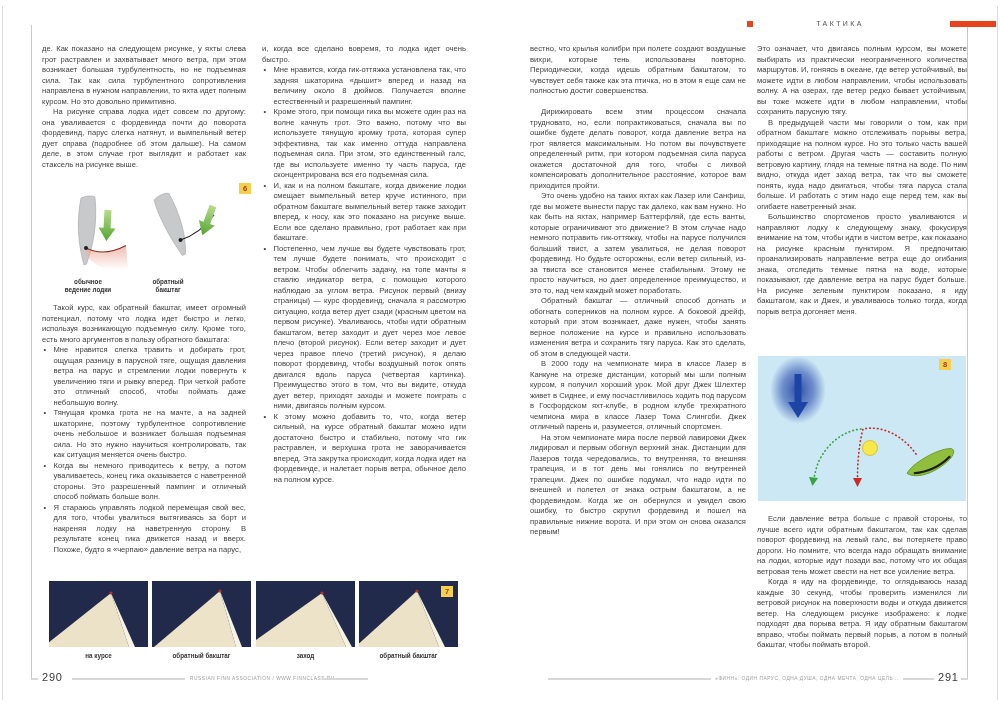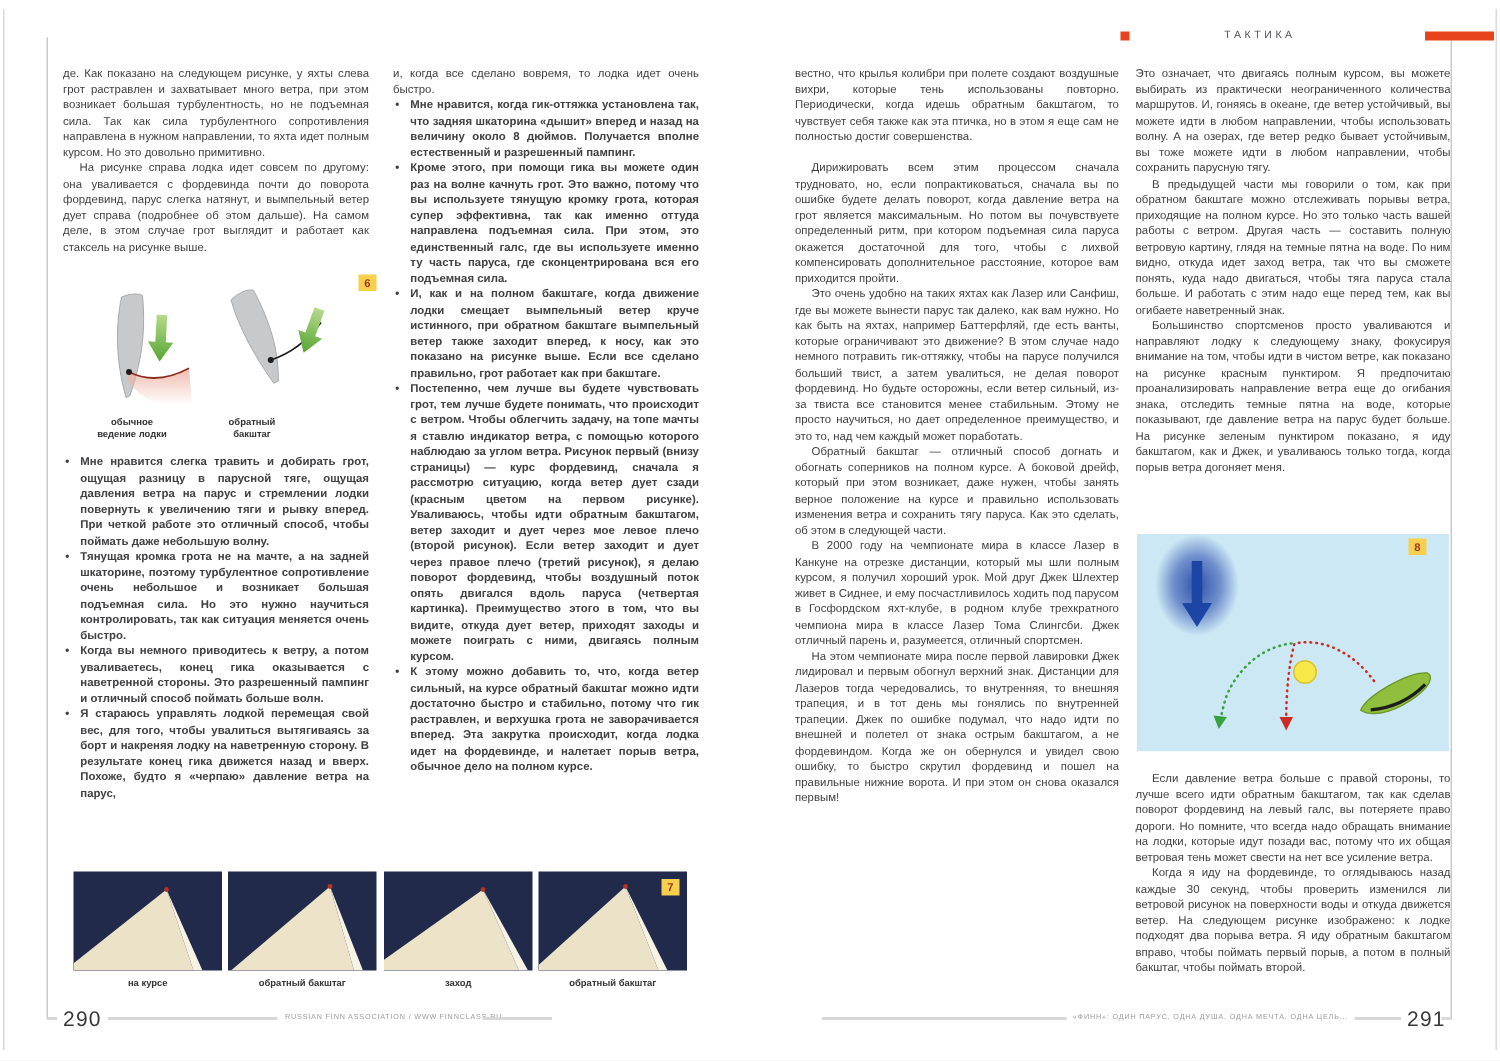--- a/index.html
+++ b/index.html
@@ -4,38 +4,38 @@
 <style>
   html,body{margin:0;padding:0;background:#f2f2f0;}
   .spread{position:relative;width:1000px;height:707px;background:#ffffff;overflow:hidden;
           font-family:"Liberation Sans",sans-serif;}
   
   .tcol{position:absolute;text-align:justify;font-size:7.6px;line-height:10.5px;color:#404043;
         letter-spacing:.02px;}
   .para{margin:0;text-indent:11px;}
   .para.flush{text-indent:0;}
   .gap{margin-top:10.5px;}
-  .bullet{position:relative;padding-left:11.5px;margin:0;font-weight:bold;}
+  .bullet{position:relative;padding-left:11.5px;margin:0;}
   .bullet::before{content:"\2022";position:absolute;left:1.5px;top:0;color:#404043;}
   .part-heading{font-weight:bold;font-size:8.4px;line-height:11.5px;letter-spacing:.3px;
         color:#2a2a2c;margin:12px 0 5px 11px;text-align:left;}
   
   .fig{position:absolute;}
   .figcap{position:absolute;font-size:6.3px;font-weight:bold;line-height:7.6px;color:#333336;
         text-align:center;}
   .badge{position:absolute;width:12px;height:11px;background:#f6d04d;color:#9e3722;
         font-weight:bold;font-size:7.5px;line-height:11px;text-align:center;}
   .photo{position:absolute;top:0;width:99px;height:66px;background:#212a4b;overflow:hidden;}
   
   .section-title{position:absolute;top:20px;left:788px;width:104px;text-align:center;
         font-size:7px;letter-spacing:2.4px;color:#54545a;}
   .redbar{position:absolute;background:#e8431d;}
   .vrule{position:absolute;width:1px;background:#c9c9c9;}
   .frule{position:absolute;height:2px;background:#d8d8d8;top:678px;}
-  .pagenum{position:absolute;top:671px;font-size:14px;letter-spacing:.8px;color:#38383a;}
+  .pagenum{position:absolute;top:671px;font-size:11px;letter-spacing:.8px;color:#38383a;}
   .foottext{position:absolute;top:676px;font-size:4.8px;letter-spacing:.55px;color:#9b9b9f;
         text-align:center;white-space:nowrap;}
   .edge{position:absolute;background:#d9d9d6;}
 </style>
 </head>
 <body>
 
 <div class="spread">
 
   <div class="vrule" style="left:31px;top:25px;height:654px;"></div>
@@ -84,20 +84,21 @@
       <div>обычное</div>
       <div>ведение лодки</div>
     </div>
     <div class="figcap" style="left:86px;top:96px;width:80px;">
       <div>обратный</div>
       <div>бакштаг</div>
     </div>
   </div>
 
   <div class="tcol" style="left:42px;top:303px;width:204px;">
+    <p class="para">Такой курс, как обратный бакштаг, имеет огромный потенциал, потому что лодка идет быстро и легко, используя возникающую подъемную силу. Кроме того, есть много аргументов в пользу обратного бакштага:</p>
     <p class="bullet">Мне нравится слегка травить и добирать грот, ощущая разницу в парусной тяге, ощущая давления ветра на парус и стремлении лодки повернуть к увеличению тяги и рывку вперед. При четкой работе это отличный способ, чтобы поймать даже небольшую волну.</p>
     <p class="bullet">Тянущая кромка грота не на мачте, а на задней шкаторине, поэтому турбулентное сопротивление очень небольшое и возникает большая подъемная сила. Но это нужно научиться контролировать, так как ситуация меняется очень быстро.</p>
     <p class="bullet">Когда вы немного приводитесь к ветру, а потом уваливаетесь, конец гика оказывается с наветренной стороны. Это разрешенный пампинг и отличный способ поймать больше волн.</p>
     <p class="bullet">Я стараюсь управлять лодкой перемещая свой вес, для того, чтобы увалиться вытягиваясь за борт и накреняя лодку на наветренную сторону. В результате конец гика движется назад и вверх. Похоже, будто я «черпаю» давление ветра на парус,</p>
   </div>
 
   <div class="tcol" style="left:262px;top:44px;width:204px;">
     <p class="para flush">и, когда все сделано вовремя, то лодка идет очень быстро.</p>
     <p class="bullet">Мне нравится, когда гик-оттяжка установлена так, что задняя шкаторина «дышит» вперед и назад на величину около 8 дюймов. Получается вполне естественный и разрешенный пампинг.</p>
     <p class="bullet">Кроме этого, при помощи гика вы можете один раз на волне качнуть грот. Это важно, потому что вы используете тянущую кромку грота, которая супер эффективна, так как именно оттуда направлена подъемная сила. При этом, это единственный галс, где вы используете именно ту часть паруса, где сконцентрирована вся его подъемная сила.</p>

